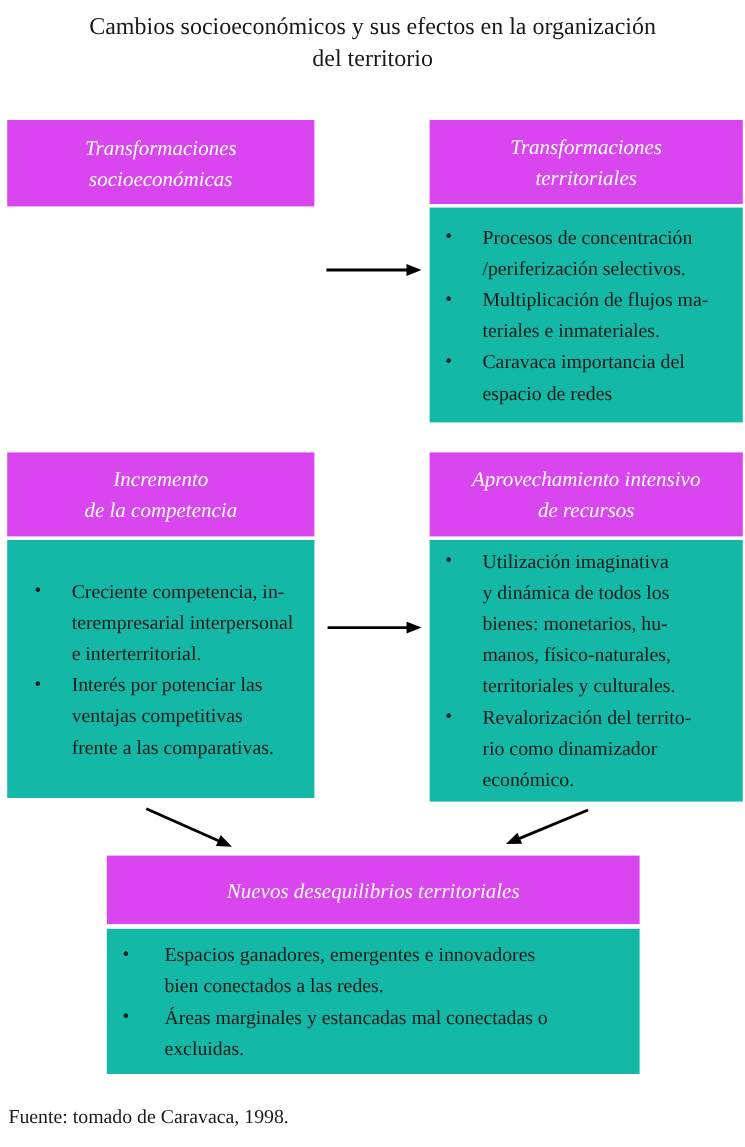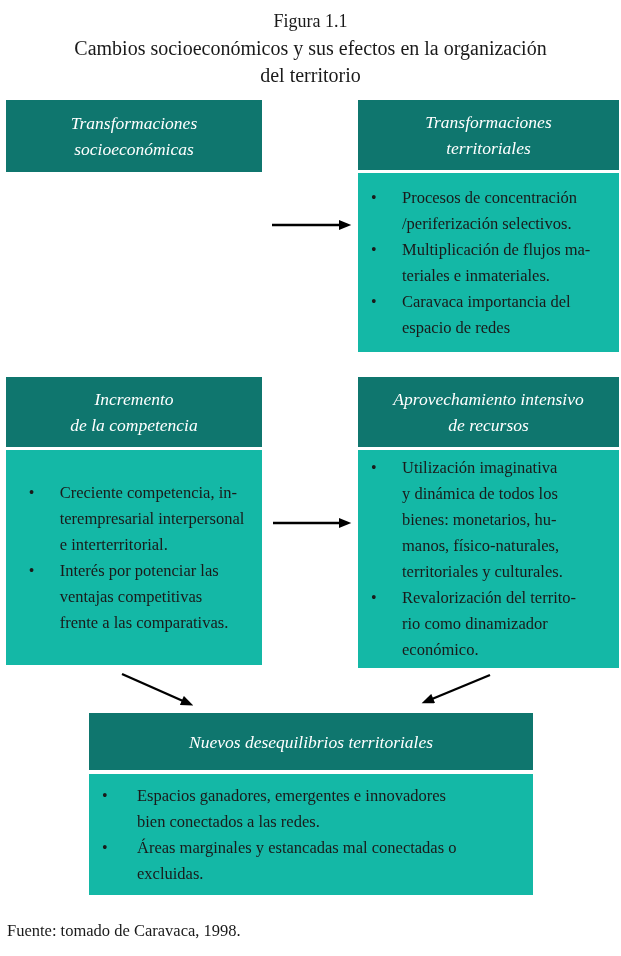--- a/index.html
+++ b/index.html
@@ -8,21 +8,21 @@
     font-family:"Liberation Serif","DejaVu Serif",serif;color:#1a1a1a;
     overflow:hidden;
   }
   .title-block{
     position:absolute;top:8px;left:0;width:621px;text-align:center;
   }
   .figure-label{font-size:18px;line-height:26px;}
   .figure-title{font-size:20px;line-height:27px;white-space:pre-line;margin-top:1px;}
   .box{position:absolute;}
   .box-header{
-    background:#0f766e;color:#ffffff;font-style:italic;
+    background:#d946ef;color:#ffffff;font-style:italic;
     display:flex;align-items:center;justify-content:center;text-align:center;
     font-size:17.5px;line-height:26px;white-space:pre-line;margin-bottom:3px;
   }
   .box-body{
     background:#14b8a6;display:flex;flex-direction:column;justify-content:center;
   }
   .box-body ul{margin:0;padding:0;list-style:none;}
   .box-body li{
     position:relative;padding-left:44px;padding-right:8px;
     font-size:16.5px;line-height:26px;white-space:pre-line;
@@ -32,21 +32,20 @@
   }
   .arrow-layer{position:absolute;top:0;left:0;pointer-events:none;}
   .source-note{
     position:absolute;left:7px;top:919px;font-size:16.5px;line-height:24px;
   }
 </style>
 </head>
 <body>
 
 <div class="title-block">
-  <div class="figure-label">Figura 1.1</div>
   <div class="figure-title">Cambios socioeconómicos y sus efectos en la organización
 del territorio</div>
 </div>
 
 <div class="box" style="left:6px;top:100px;width:256px;">
   <div class="box-header" style="height:72px;">Transformaciones
 socioeconómicas</div>
 </div>
 
 <div class="box" style="left:358px;top:100px;width:261px;">

